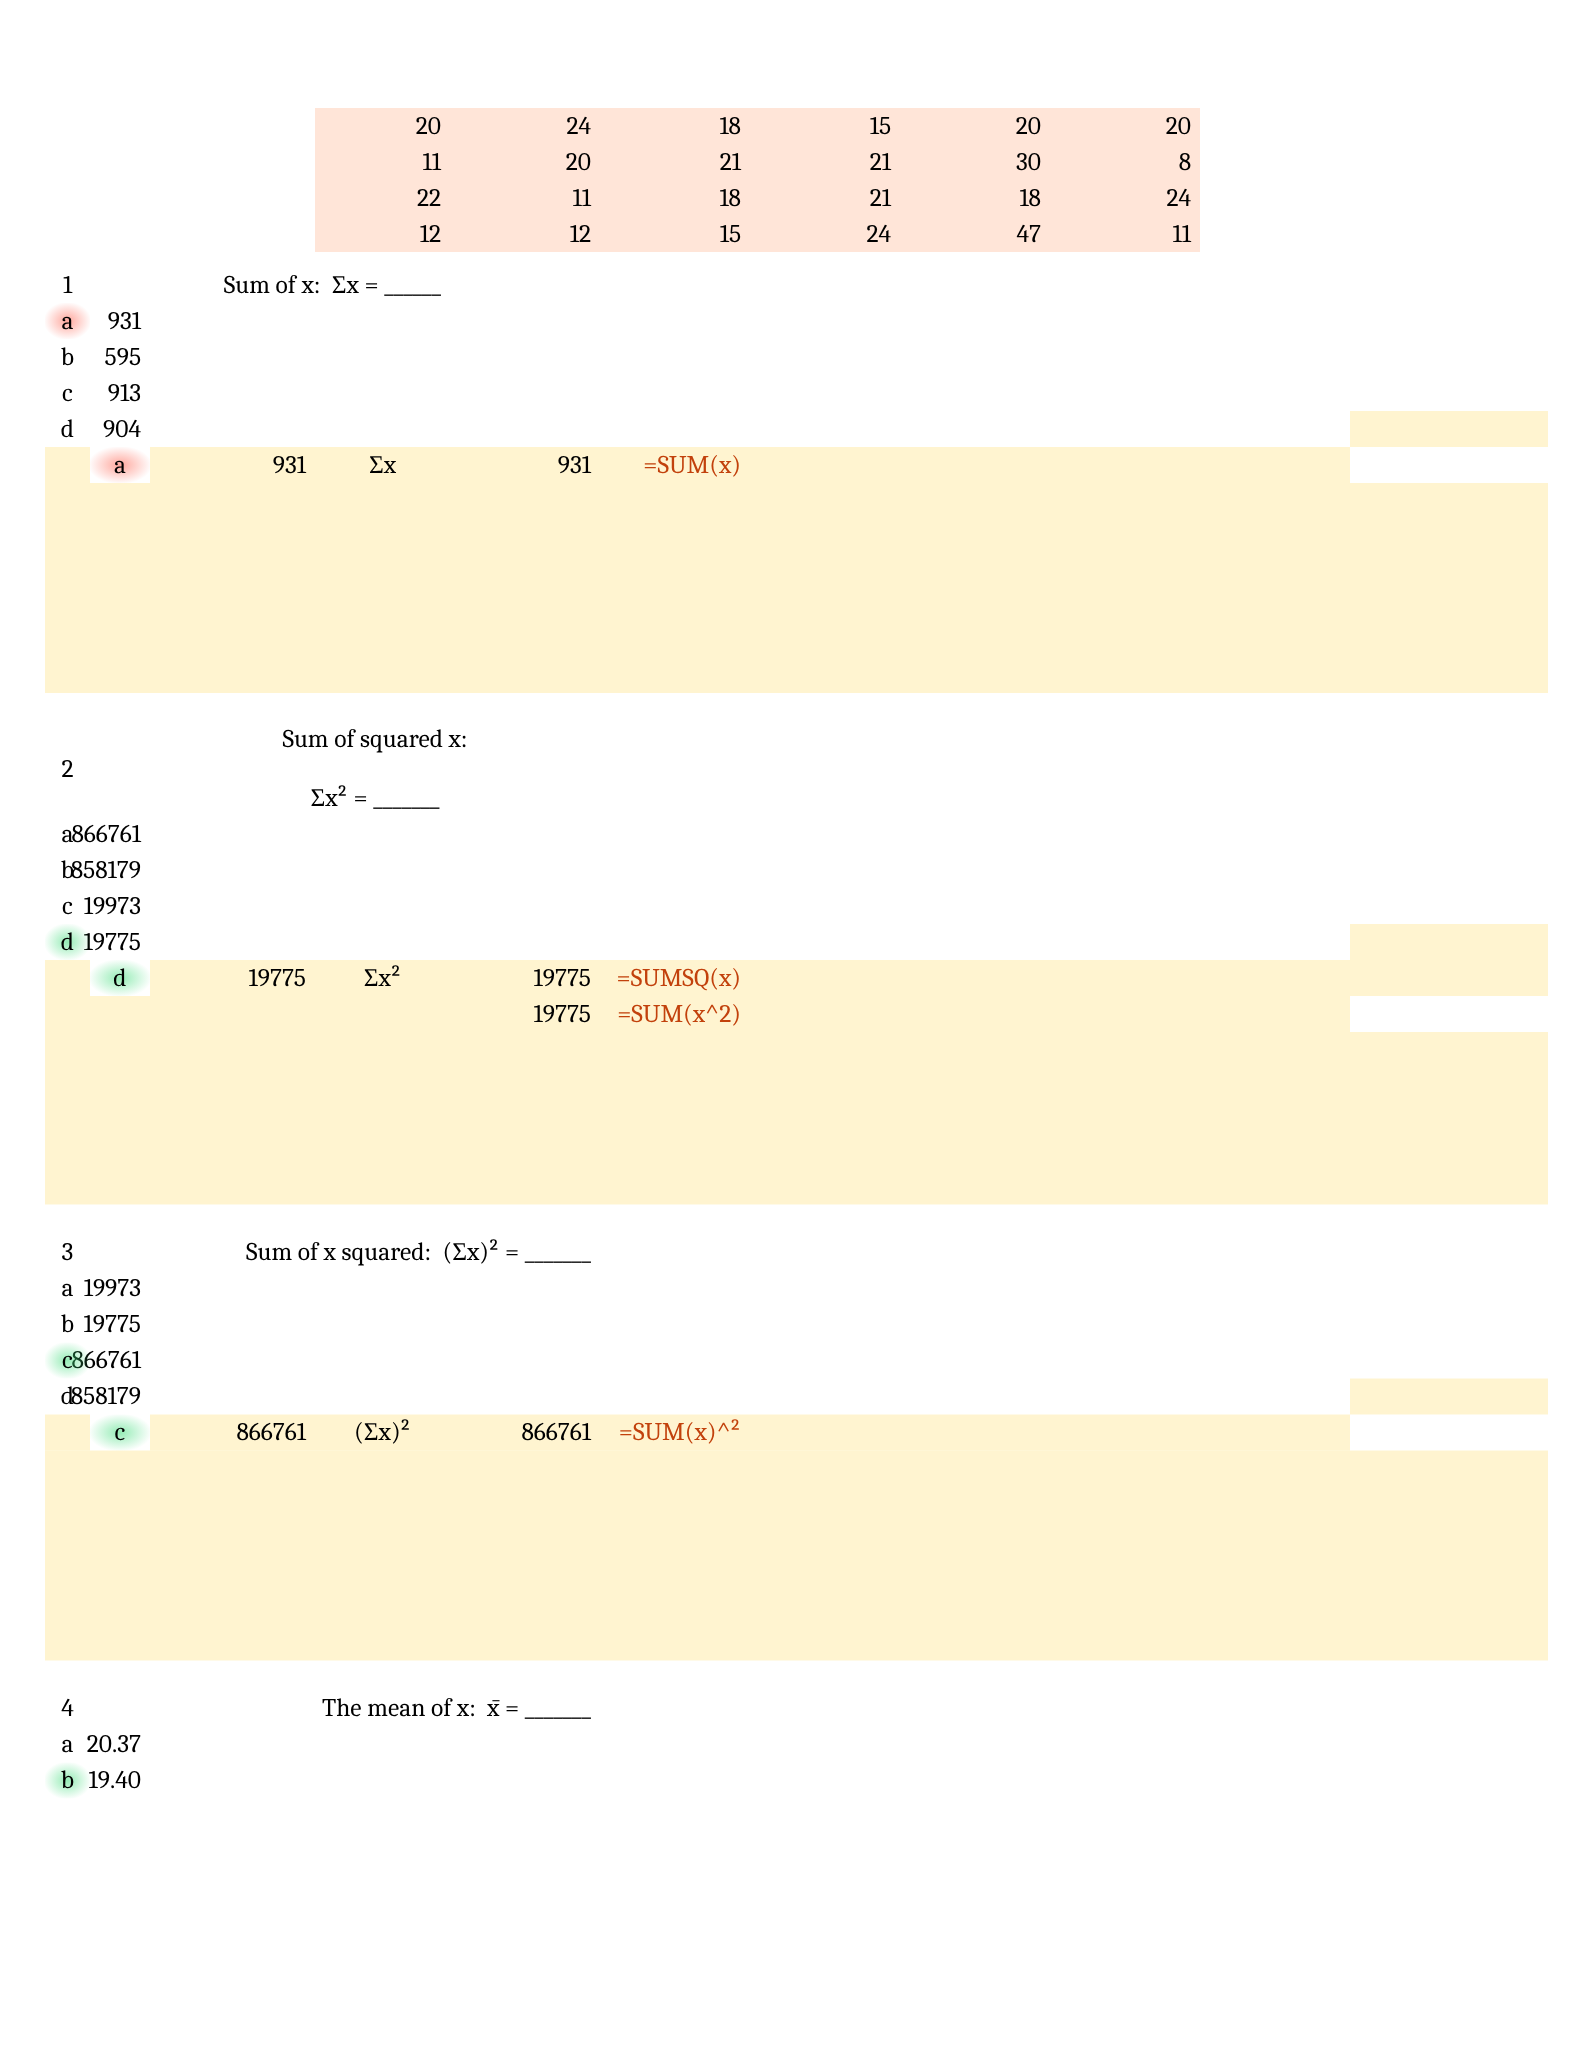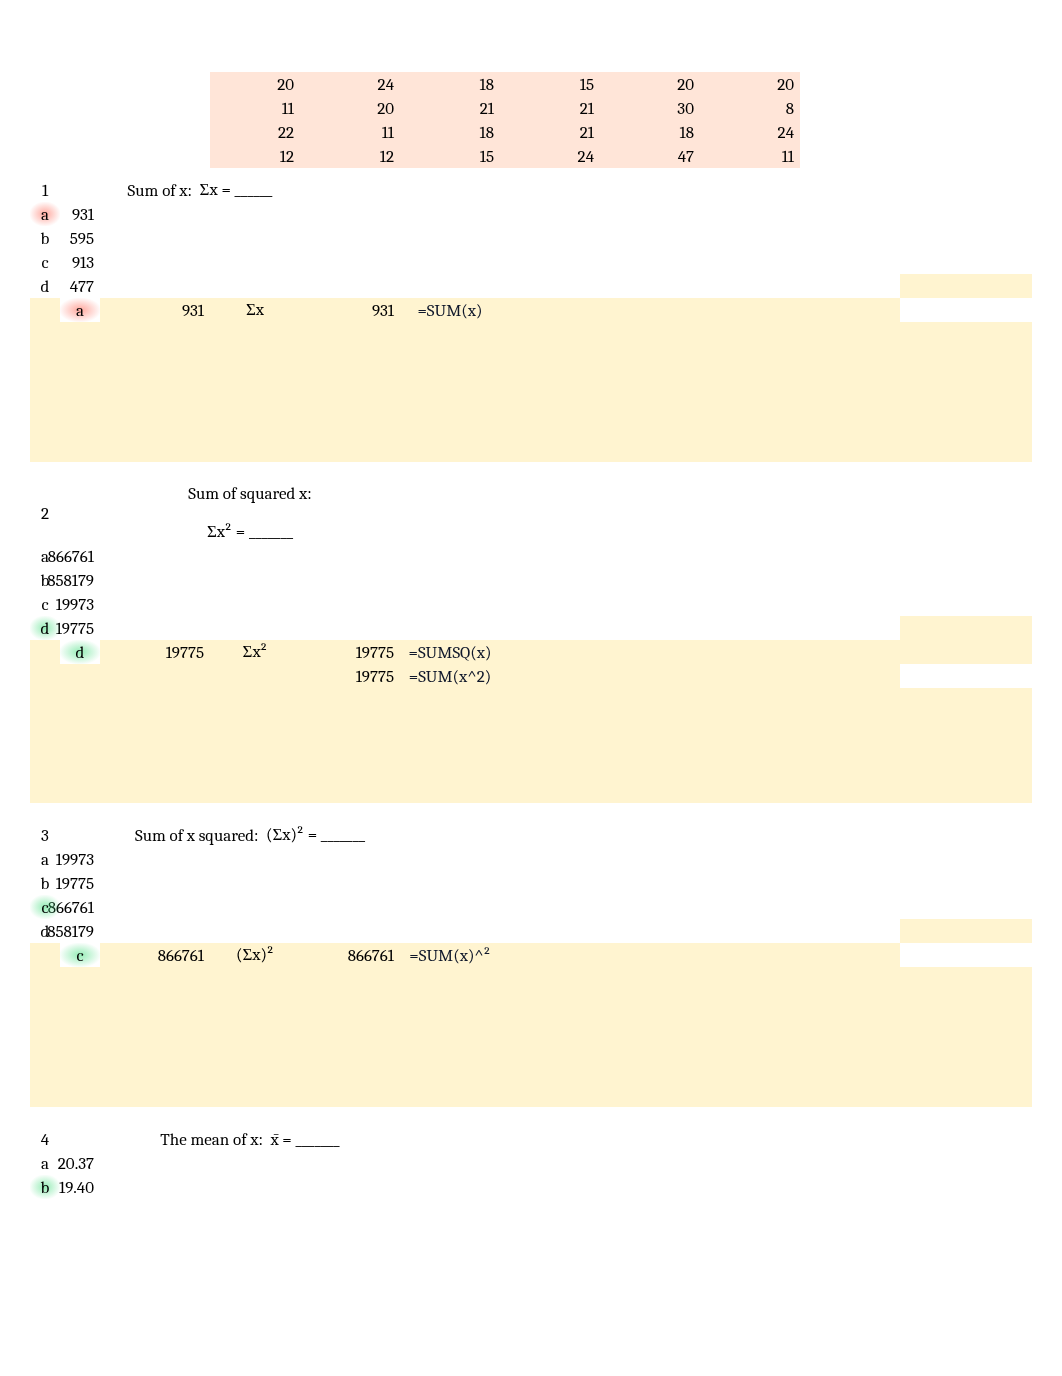--- a/index.html
+++ b/index.html
@@ -15,23 +15,23 @@
   .grid {
     display: grid;
     grid-template-columns: 30px 40px 110px 90px 100px 100px 100px 100px 100px 100px 1fr;
     align-items: center;
     margin-top: 32px;
   }
   .row { display: contents; }
   .cell { padding: 2px 6px; min-height: 24px; display:flex; align-items:center; }
   .num { justify-content:flex-end; }
   .cen { justify-content:center; }
-  .lft { justify-content:center; }
+  .lft { justify-content:flex-end; }
   .bold { font-weight: normal; }
-  .red { color: #0f172a; }
+  .red { color: #c2410c; }
   .hl-peach { background: rgba(255,150,100,0.25); }
   .hl-yellow { background: rgba(255,230,150,0.45); }
   .glow-red {
     position: relative;
     background: radial-gradient(ellipse at center, rgba(255,80,60,0.5) 0%, rgba(255,80,60,0) 75%);
   }
   .glow-green {
     position: relative;
     background: radial-gradient(ellipse at center, rgba(60,220,120,0.55) 0%, rgba(60,220,120,0) 75%);
   }
@@ -109,21 +109,21 @@
   </div>
   <div class="row">
     <div class="cell"></div>
     <div class="cell cen">c</div>
     <div class="cell num">913</div>
     <div class="cell"></div><div class="cell"></div><div class="cell"></div><div class="cell"></div><div class="cell"></div><div class="cell"></div><div class="cell"></div><div class="cell"></div>
   </div>
   <div class="row">
     <div class="cell"></div>
     <div class="cell cen">d</div>
-    <div class="cell num">477</div>
+    <div class="cell num">904</div>
     <div class="cell"></div><div class="cell"></div><div class="cell"></div><div class="cell"></div><div class="cell"></div><div class="cell"></div><div class="cell"></div><div class="cell"></div>
   </div>
   <div class="row">
     <div class="cell hl-yellow"></div>
     <div class="cell hl-yellow"></div>
     <div class="cell cen hl-yellow glow-red">a</div>
     <div class="cell num hl-yellow">931</div>
     <div class="cell cen hl-yellow">Σx</div>
     <div class="cell num hl-yellow">931</div>
     <div class="cell lft hl-yellow red">=SUM(x)</div>

